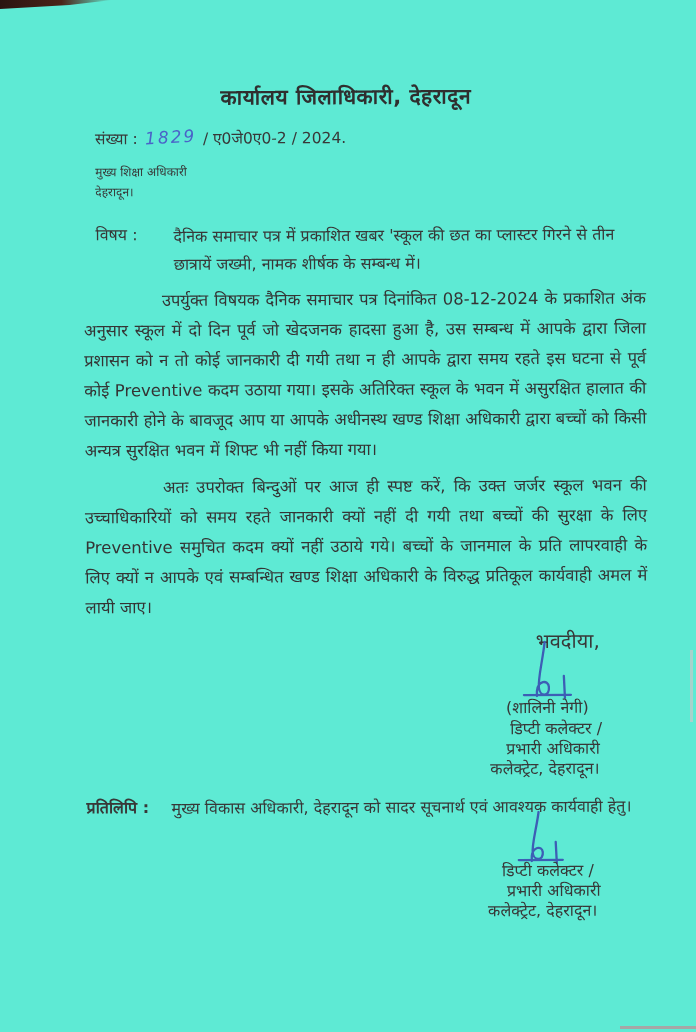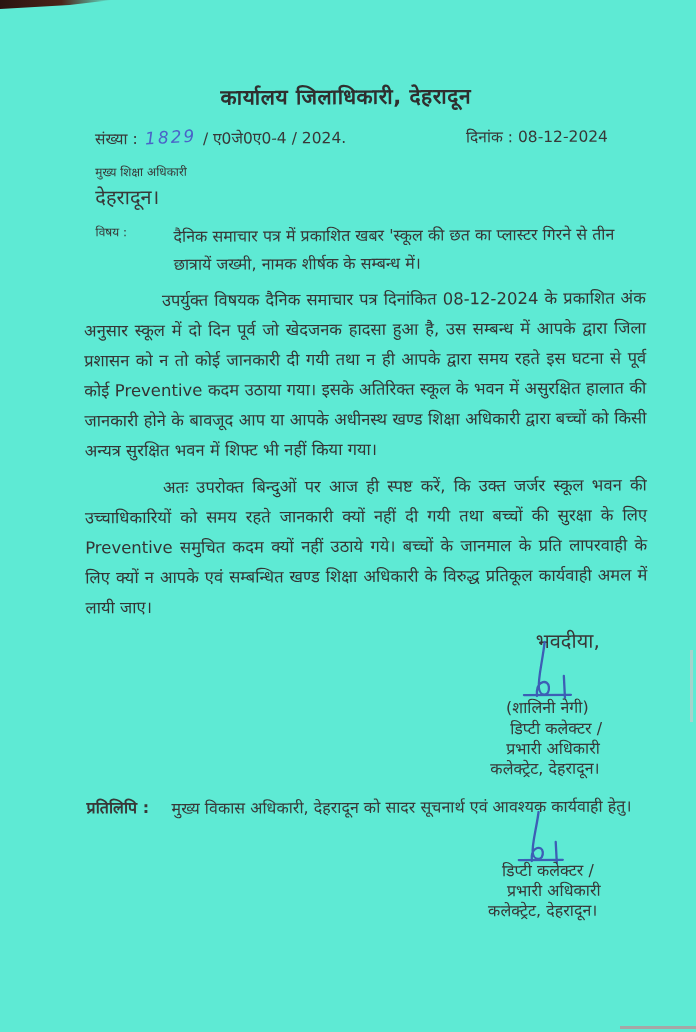--- a/index.html
+++ b/index.html
@@ -32,22 +32,22 @@
     display: inline-block;
     color: #4a63c8;
     font-style: italic;
     font-size: 17px;
     letter-spacing: 2px;
     transform: rotate(-3deg) translateY(-1px);
     margin: 0 2px;
   }
   .date-line { top: 126px; left: 468px; font-size: 15.5px; }
   .addressee-1 { top: 162px; left: 97px; font-size: 12px; }
-  .addressee-2 { top: 182px; left: 97px; font-size: 20px; }
-  .subject-label { top: 222px; left: 97px; font-size: 12px; }
+  .addressee-2 { top: 182px; left: 97px; font-size: 12px; }
+  .subject-label { top: 222px; left: 97px; font-size: 16px; }
   .subject-text {
     top: 222px; left: 175px; width: 470px;
     font-size: 16px; line-height: 28px;
     text-align: left;
   }
   .body-para {
     left: 85px; width: 562px;
     font-size: 16.5px; line-height: 30px;
     text-align: justify;
     text-indent: 78px;
@@ -95,27 +95,23 @@
   <div class="abs edge-line-bottom"></div>
   <div class="abs edge-shadow-right"></div>
 
   <div class="scan-tilt">
 
     <div class="abs doc-title">कार्यालय जिलाधिकारी, देहरादून</div>
 
     <div class="abs ref-line">
       <span>संख्या :</span>
       <span class="ref-handwritten">1829</span>
-      <span>/ ए0जे0ए0-4 / 2024.</span>
+      <span>/ ए0जे0ए0-2 / 2024.</span>
     </div>
 
-    <div class="abs date-line">
-      <span>दिनांक :</span>
-      <span>08-12-2024</span>
-    </div>
 
     <div class="abs addressee-1">मुख्य शिक्षा अधिकारी</div>
     <div class="abs addressee-2">देहरादून।</div>
 
     <div class="abs subject-label">विषय :</div>
     <div class="abs subject-text">दैनिक समाचार पत्र में प्रकाशित खबर 'स्कूल की छत का प्लास्टर गिरने से तीन छात्रायें जख्मी, नामक शीर्षक के सम्बन्ध में।</div>
 
     <div class="abs body-para para-1">उपर्युक्त विषयक दैनिक समाचार पत्र दिनांकित 08-12-2024 के प्रकाशित अंक अनुसार स्कूल में दो दिन पूर्व जो खेदजनक हादसा हुआ है, उस सम्बन्ध में आपके द्वारा जिला प्रशासन को न तो कोई जानकारी दी गयी तथा न ही आपके द्वारा समय रहते इस घटना से पूर्व कोई Preventive कदम उठाया गया। इसके अतिरिक्त स्कूल के भवन में असुरक्षित हालात की जानकारी होने के बावजूद आप या आपके अधीनस्थ खण्ड शिक्षा अधिकारी द्वारा बच्चों को किसी अन्यत्र सुरक्षित भवन में शिफ्ट भी नहीं किया गया।</div>
     <div class="abs body-para para-2">अतः उपरोक्त बिन्दुओं पर आज ही स्पष्ट करें, कि उक्त जर्जर स्कूल भवन की उच्चाधिकारियों को समय रहते जानकारी क्यों नहीं दी गयी तथा बच्चों की सुरक्षा के लिए Preventive समुचित कदम क्यों नहीं उठाये गये।  बच्चों के जानमाल के प्रति लापरवाही के लिए क्यों न आपके एवं सम्बन्धित खण्ड शिक्षा अधिकारी के विरुद्ध प्रतिकूल कार्यवाही अमल में लायी जाए।</div>
 

